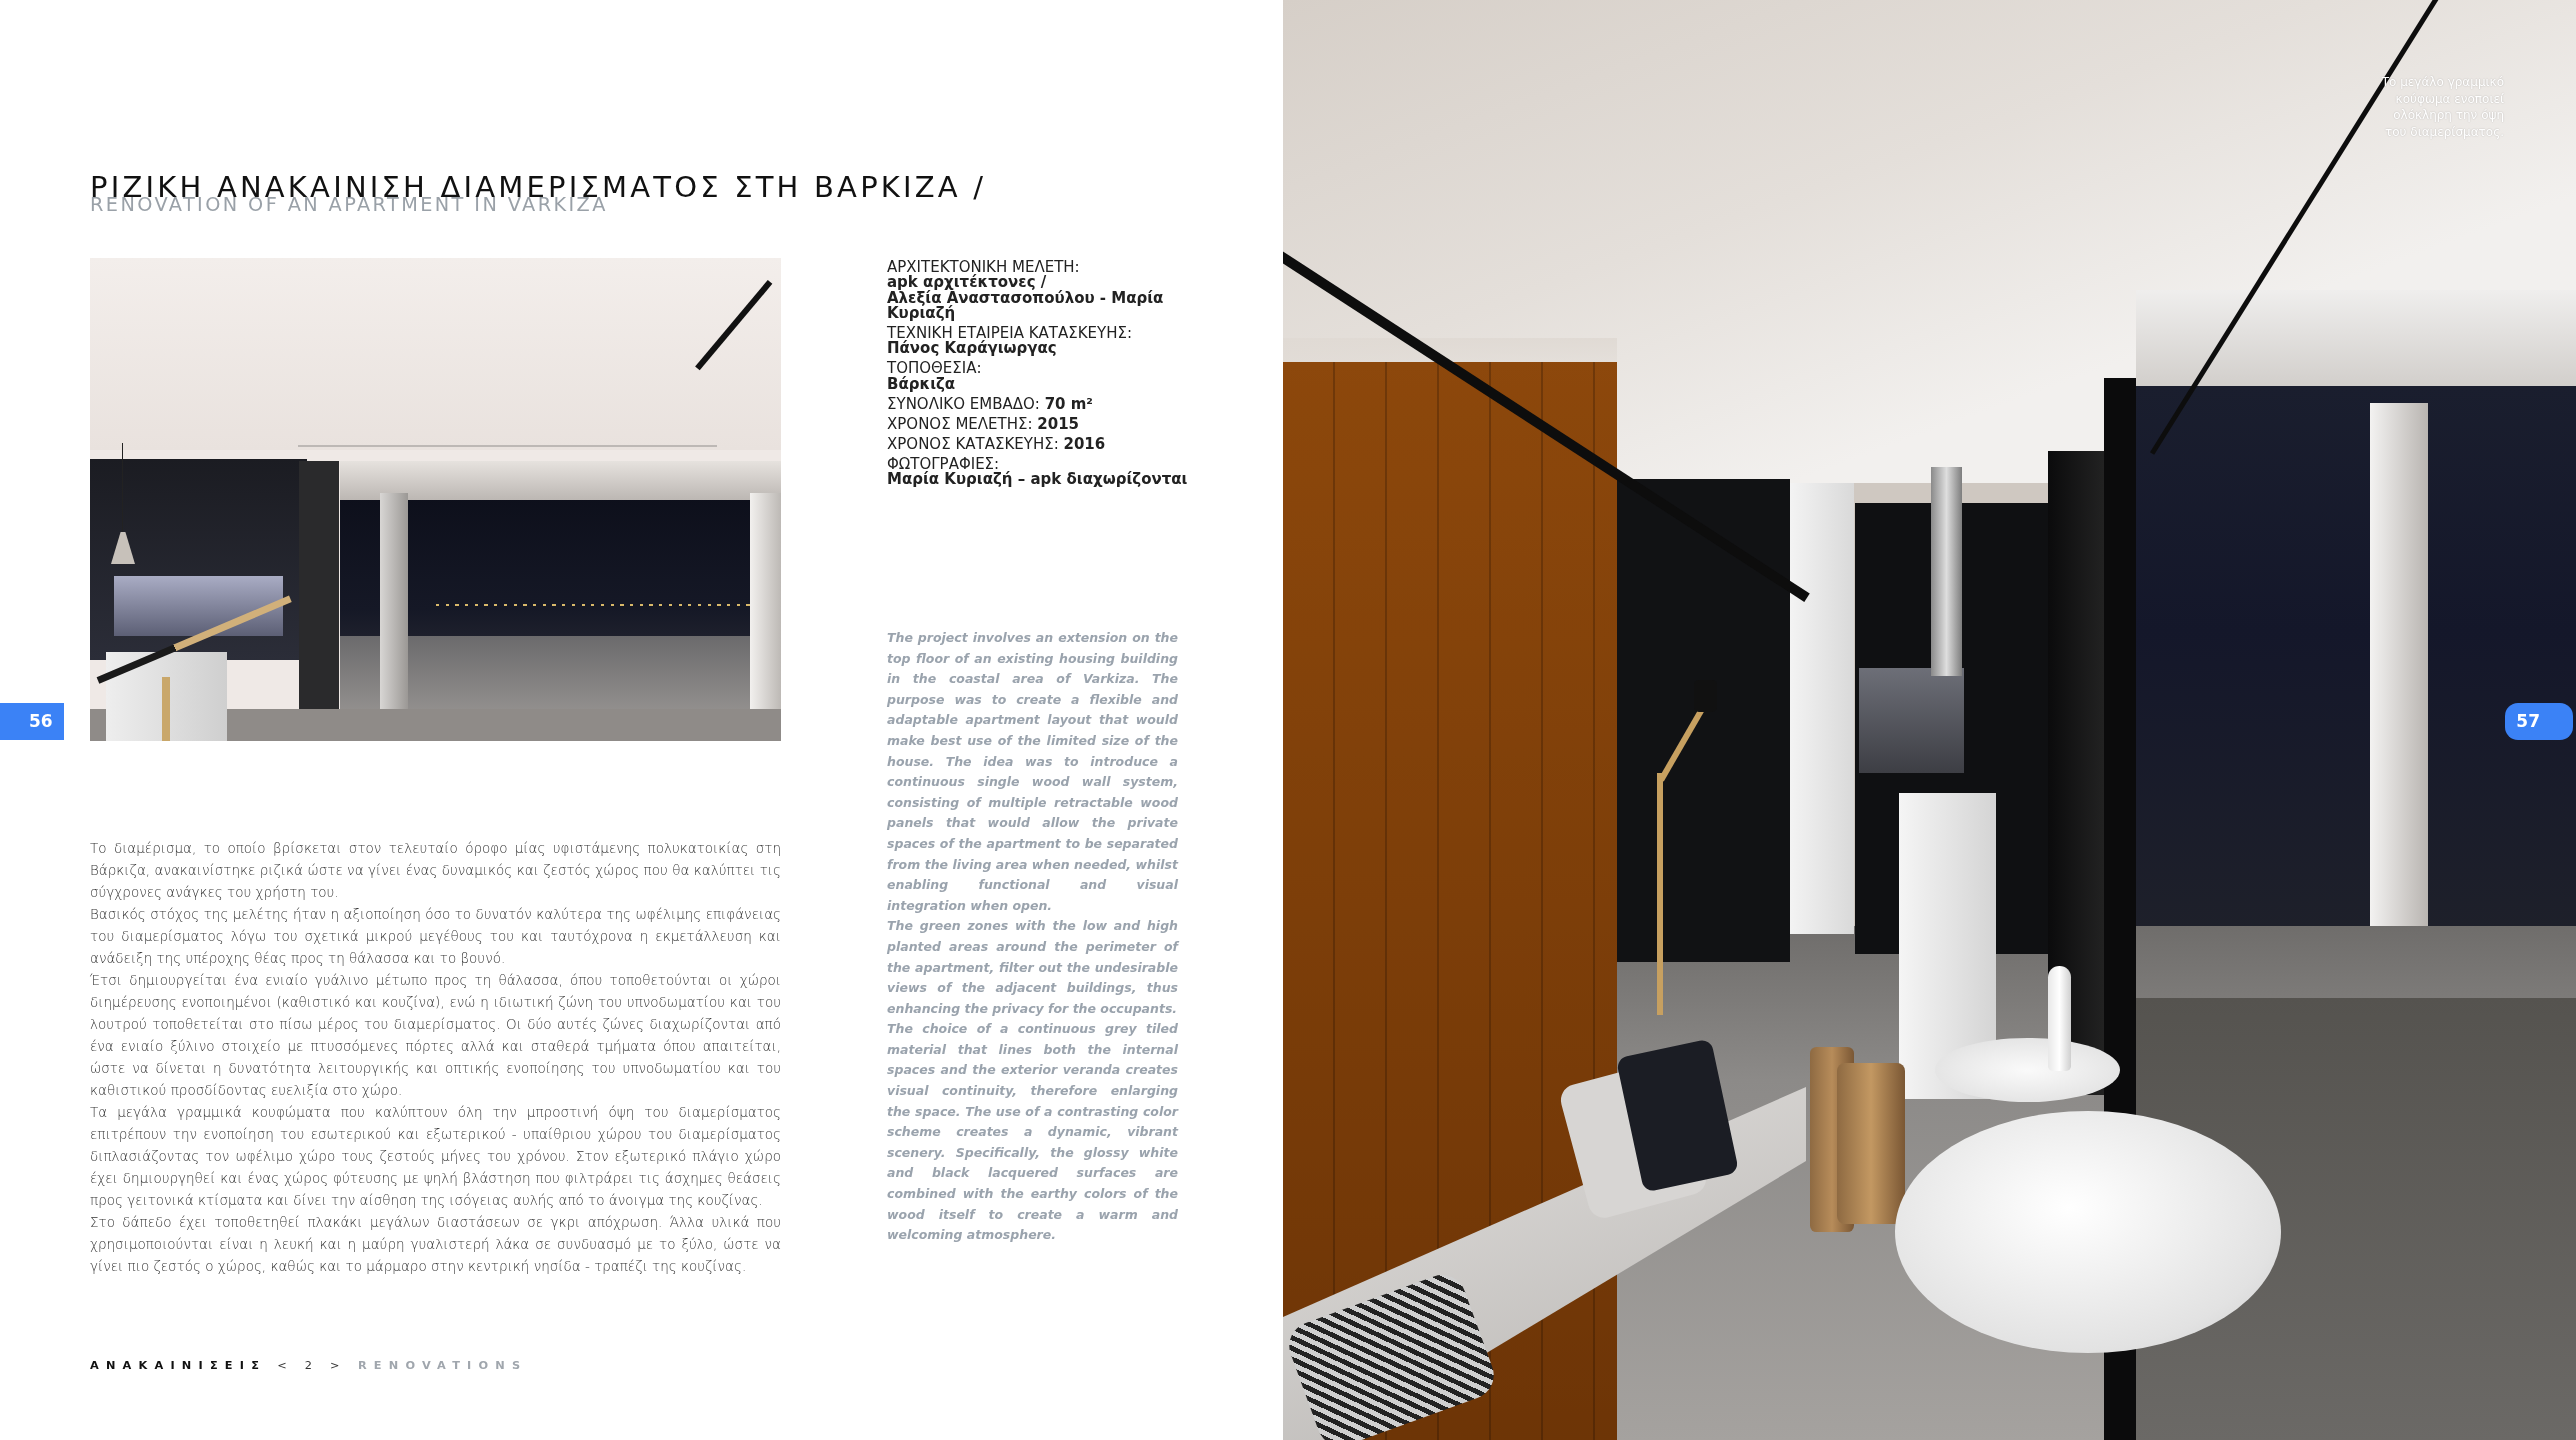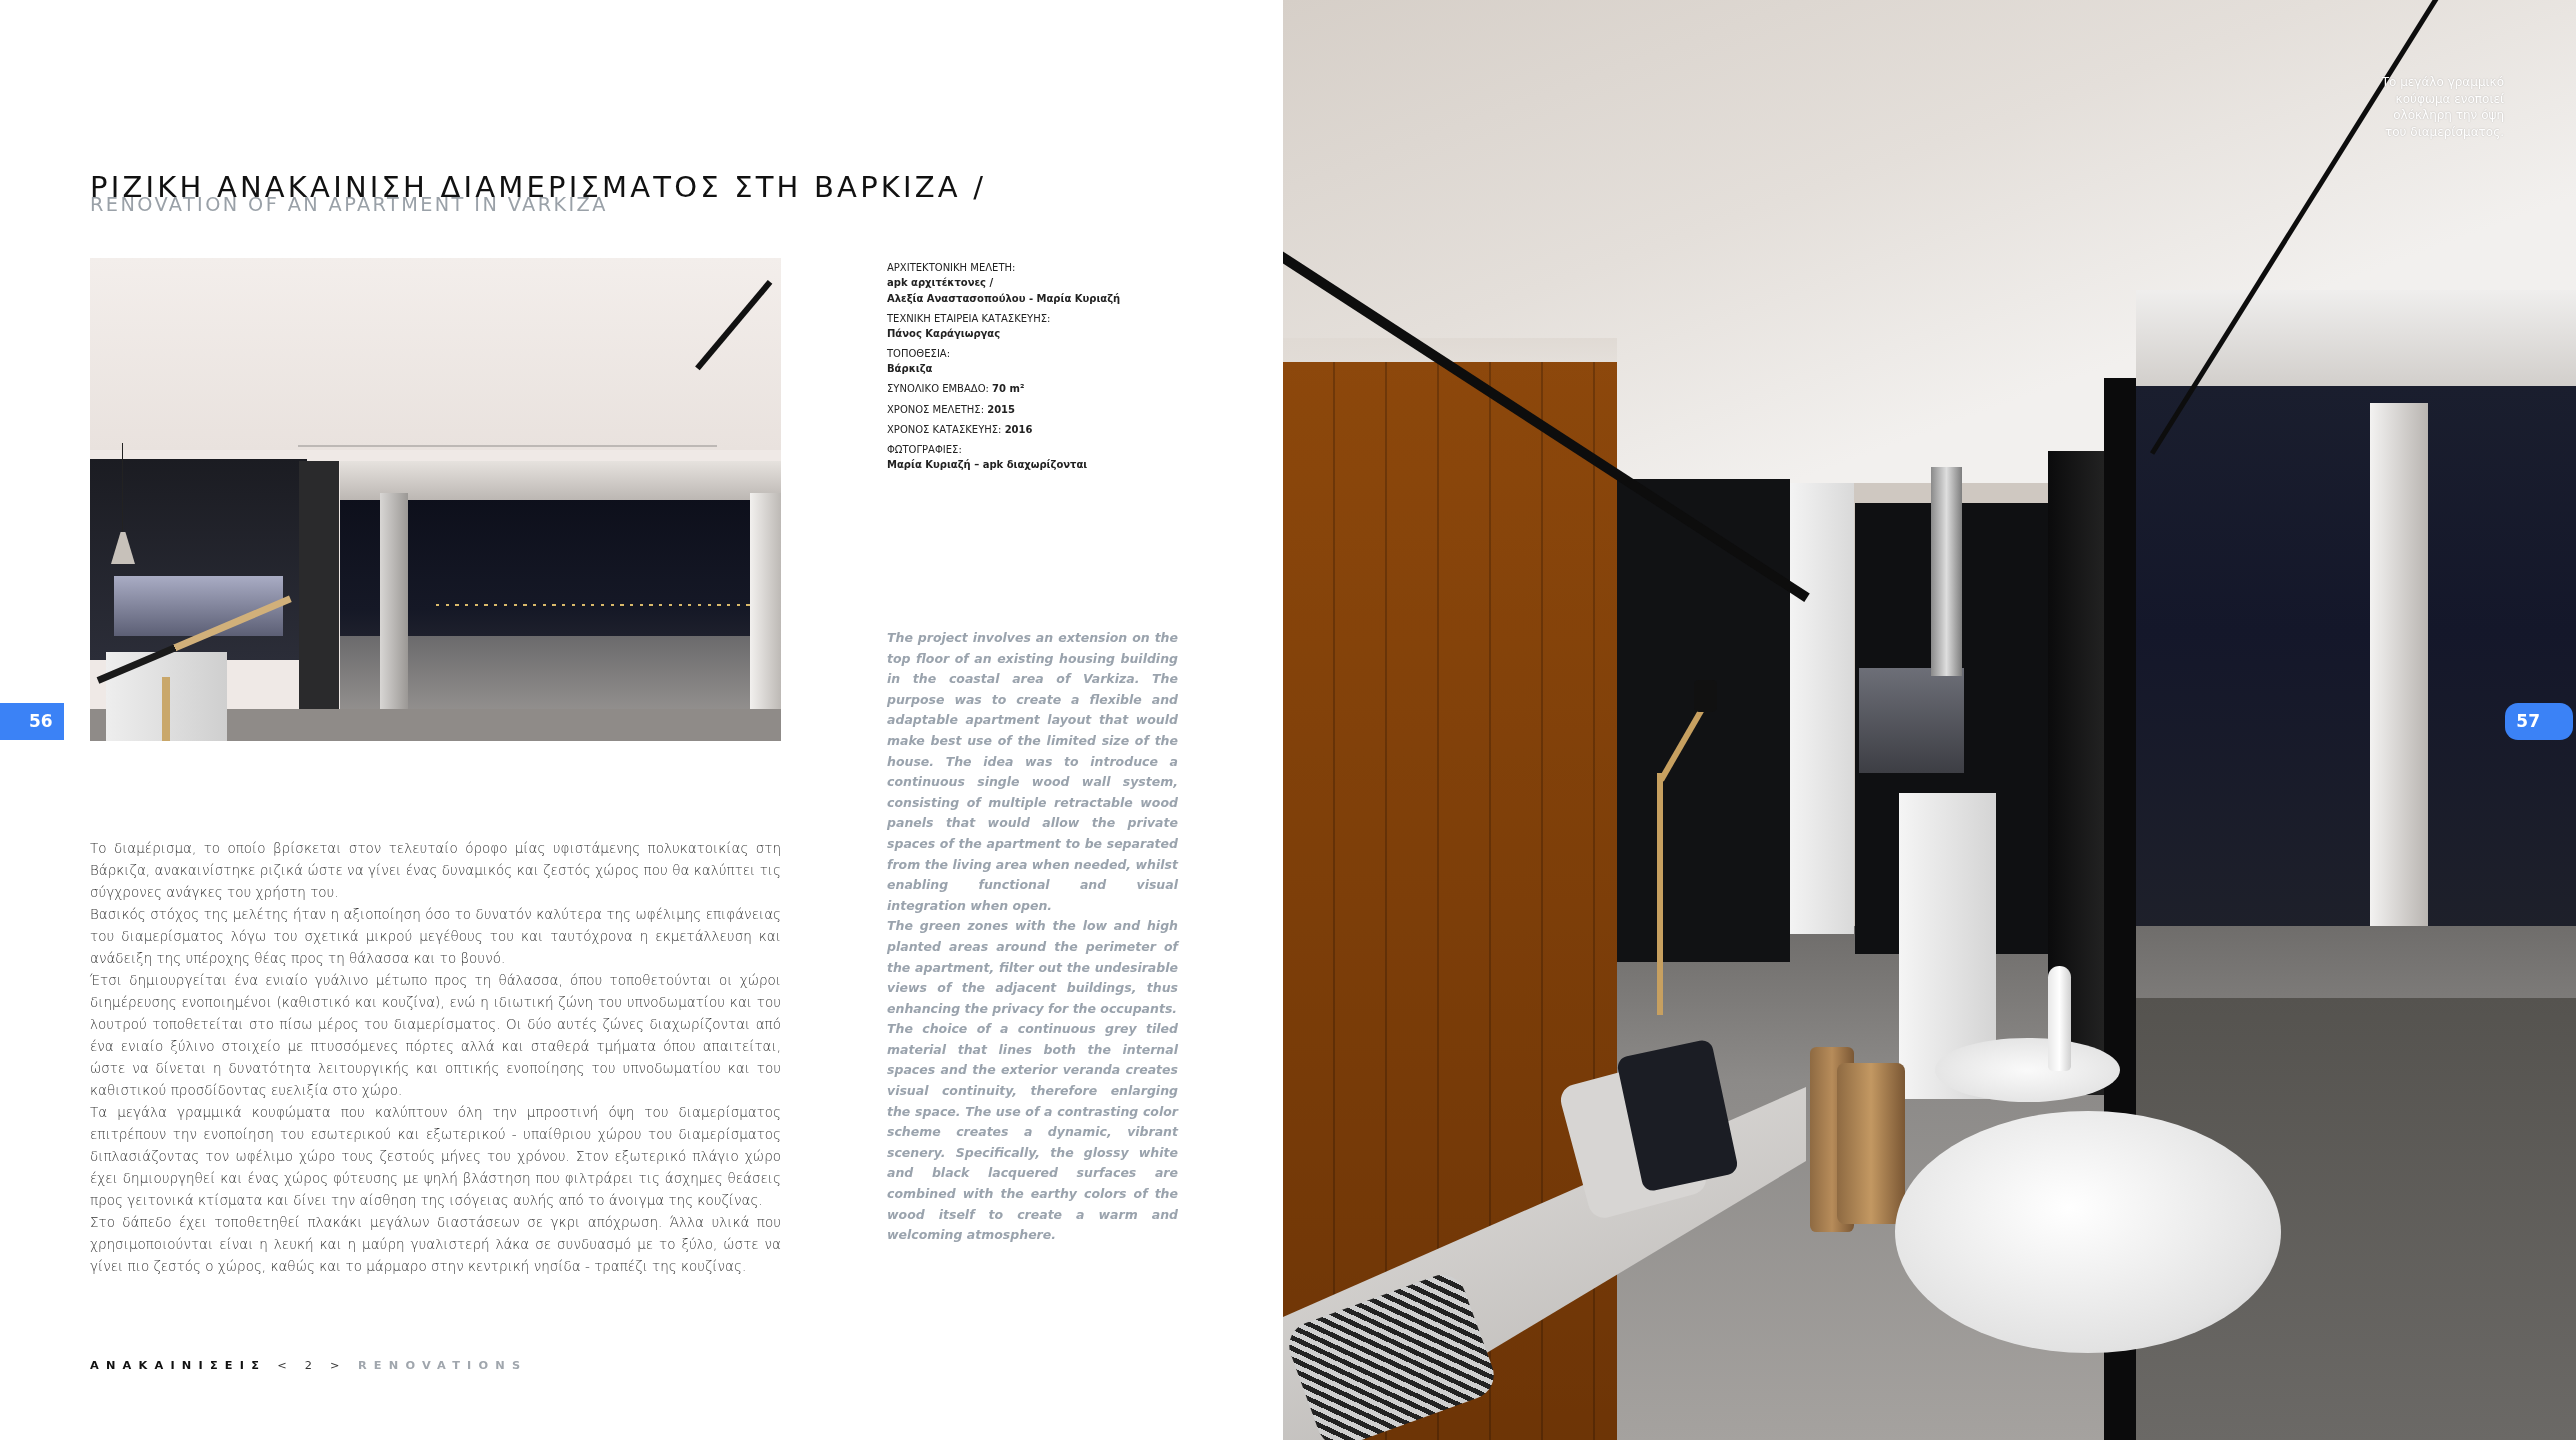--- a/index.html
+++ b/index.html
@@ -39,21 +39,21 @@
   .pl-lights { position:absolute; left:346px; top:346px; width:322px; height:2.4px; background: repeating-linear-gradient(90deg,#d8b86a 0 3.2px, transparent 3.2px 9.7px); }
   .pl-floor { position:absolute; left:0; top:451px; width:100%; height:32px; background:#8f8b88; }
   .pl-terrace { position:absolute; left:250px; top:378px; width:441px; height:97px; background: linear-gradient(#6b6a6c,#9e9b98); }
   .pl-island { position:absolute; left:16px; top:394px; width:121px; height:209px; background: linear-gradient(90deg,#eeeeee,#cfcfcf); }
   .pl-lamp-pole { position:absolute; left:72px; top:419px; width:8px; height:306px; background:#c9a76a; }
   .pl-lamp-arm { position:absolute; left:8px; top:419px; width:209px; height:7.2px; background: linear-gradient(90deg,#1a1a1a 40%, #d1b07a 40%); transform: rotate(-23deg); transform-origin:left center; }
   .pl-pendant { position:absolute; left:32px; top:185px; width:0.8px; height:89px; background:#222; }
   .pl-pendant-shade { position:absolute; left:21px; top:274px; width:24px; height:32px; background:#c7c1ba; clip-path: polygon(40% 0,60% 0,100% 100%,0 100%); }
 
   
-  .credits { position:absolute; left:887px; top:260px; width:306px; font-family: "DejaVu Sans", sans-serif; font-size: 10px; line-height: 15.3px; color: #222; }
+  .credits { position:absolute; left:887px; top:260px; width:306px; font-family: "DejaVu Sans", sans-serif; font-size: 15px; line-height: 15.3px; color: #222; }
   .credits .lbl { font-weight: normal; display:block; }
   .credits .val { font-weight: bold; display:block; }
   .credits .inline-val { font-weight: bold; }
   .credits .grp { margin-bottom: 4.8px; }
 
   
   .en-text {
     position:absolute; left:887px; top:628px; width:291px;
     font-family: "DejaVu Sans", sans-serif; font-style: italic; font-weight: bold;
     font-size: 12.5px; line-height: 20.6px; color: #9aa3ad; text-align: justify;

